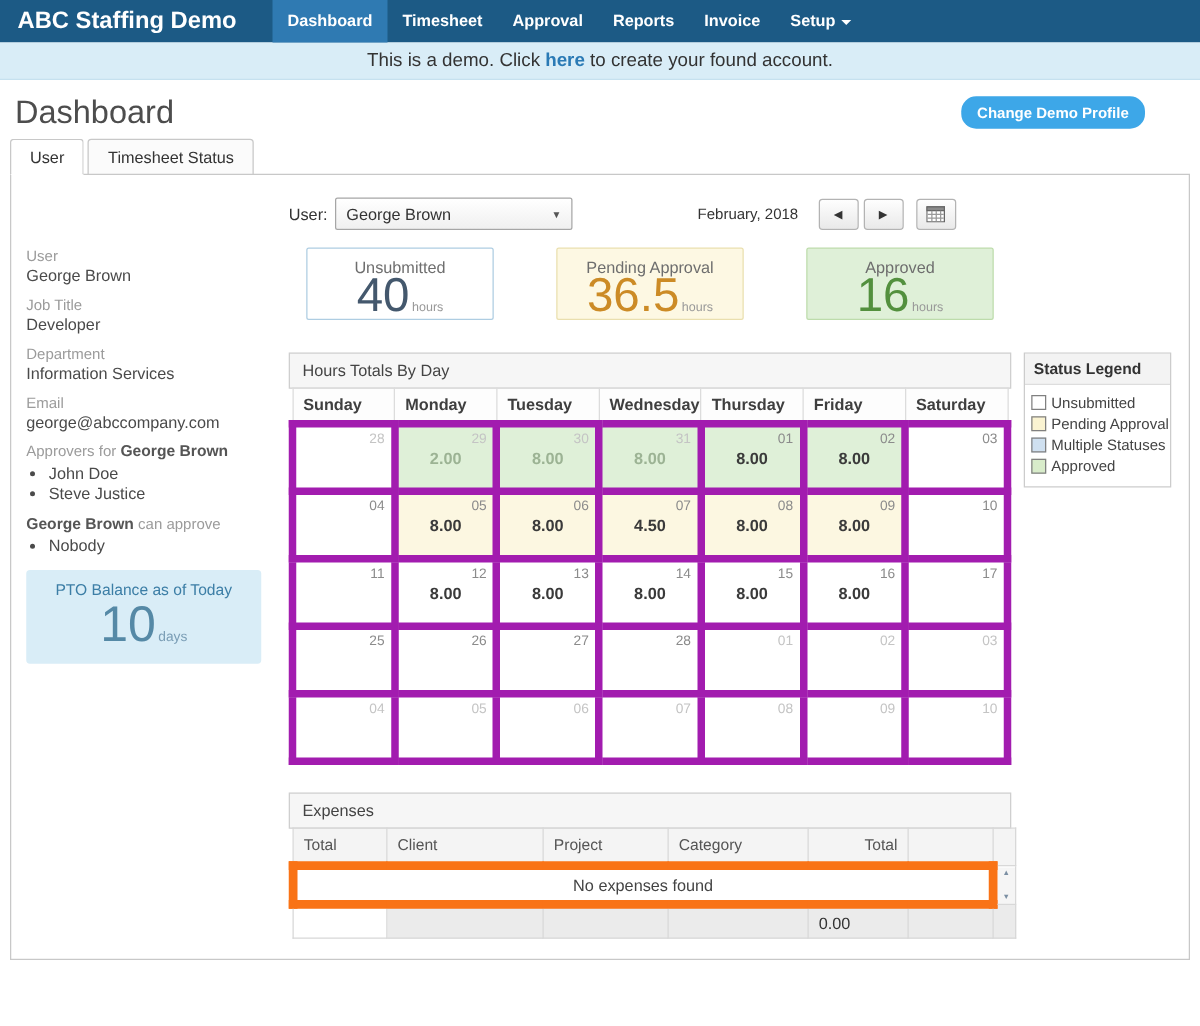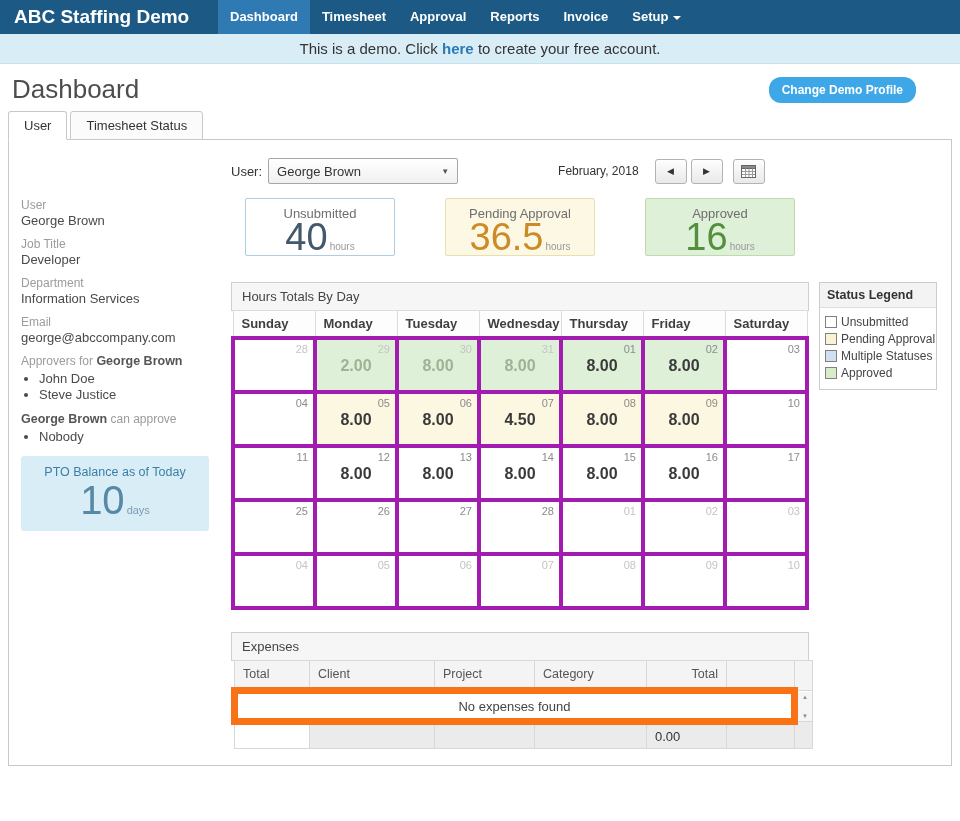--- a/index.html
+++ b/index.html
@@ -73,26 +73,26 @@
   .pending .stat-num { color: #cc8b26; }
   .approved .stat-num { color: #53903e; }
   .stat-unit { font-size: 10px; color: #999; margin-left: 2px; }
 
   
   .cal-row { display: flex; align-items: flex-start; }
   .center-col { width: 578px; }
   .section-bar { border: 1px solid #cfcfcf; background: #f6f6f6; font-size: 13px; color: #444; padding: 6px 10px; }
   .cal-table { width: 100%; border-collapse: collapse; margin-top: -1px; table-layout: fixed; }
   .cal-table th { border: 1px solid #dcdcdc; background: #fdfdfd; font-size: 13px; font-weight: bold; color: #3f3f3f; text-align: left; padding: 5px 8px; }
-  .cal-cell { border: 4px solid #a21caf; height: 54px; vertical-align: top; cursor: pointer; }
+  .cal-cell { border: 6px solid #a21caf; height: 54px; vertical-align: top; cursor: pointer; }
   .st-approved { background: #dff0d8; }
   .st-pending { background: #fcf7e1; }
   .cal-day { text-align: right; font-size: 11px; color: #8b8b8b; padding: 3px 5px 0 0; }
   .muted .cal-day { color: #c4c4c4; }
-  .cal-val { text-align: center; font-size: 16px; font-weight: bold; color: #3a3a3a; margin-top: 2px; }
+  .cal-val { text-align: center; font-size: 13px; font-weight: bold; color: #3a3a3a; margin-top: 2px; }
   .fade .cal-val { color: #9cb394; }
 
   
   .legend { width: 118px; margin-left: 10px; border: 1px solid #ccc; }
   .legend-title { font-size: 12.5px; font-weight: bold; color: #333; background: #f3f3f3; padding: 5px 7px; border-bottom: 1px solid #ddd; }
   .legend-items { padding: 4px 5px 6px; }
   .legend-item { display: flex; align-items: center; margin: 3px 0; }
   .swatch { width: 12px; height: 12px; border: 1px solid #808080; margin-right: 4px; flex-shrink: 0; background: #fff; }
   .sw-pending { background: #faf3d1; }
   .sw-multiple { background: #cfe0f0; }
@@ -123,21 +123,21 @@
         <div class="nav-item active">Dashboard</div>
         <div class="nav-item">Timesheet</div>
         <div class="nav-item">Approval</div>
         <div class="nav-item">Reports</div>
         <div class="nav-item">Invoice</div>
         <div class="nav-item">Setup<span class="caret"></span></div>
       </div>
   </div>
 
   <div class="banner">
-    <span>This is a demo. Click </span><a class="banner-link">here</a><span> to create your free account.</span>
+    <span>This is a demo. Click </span><a class="banner-link">here</a><span> to create your found account.</span>
   </div>
 
   <div class="page-head">
     <h1>Dashboard</h1>
     <button class="profile-btn">Change Demo Profile</button>
   </div>
 
   <div class="tabs">
     <div class="tab active">User</div>
     <div class="tab">Timesheet Status</div>

